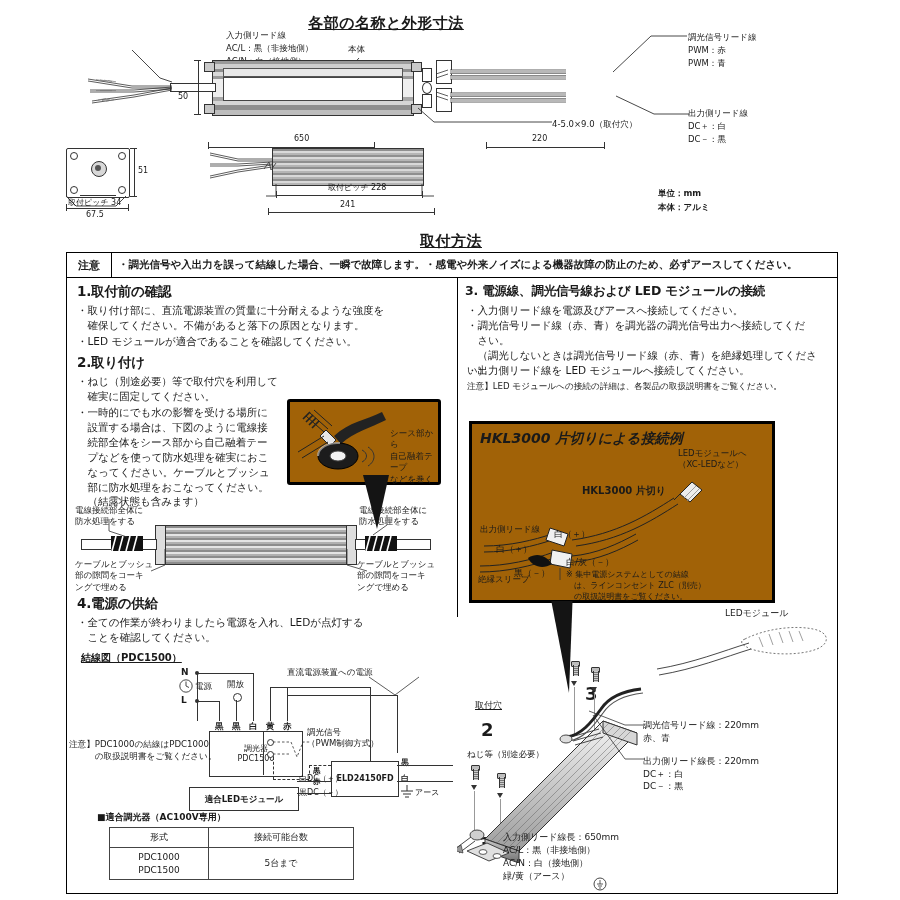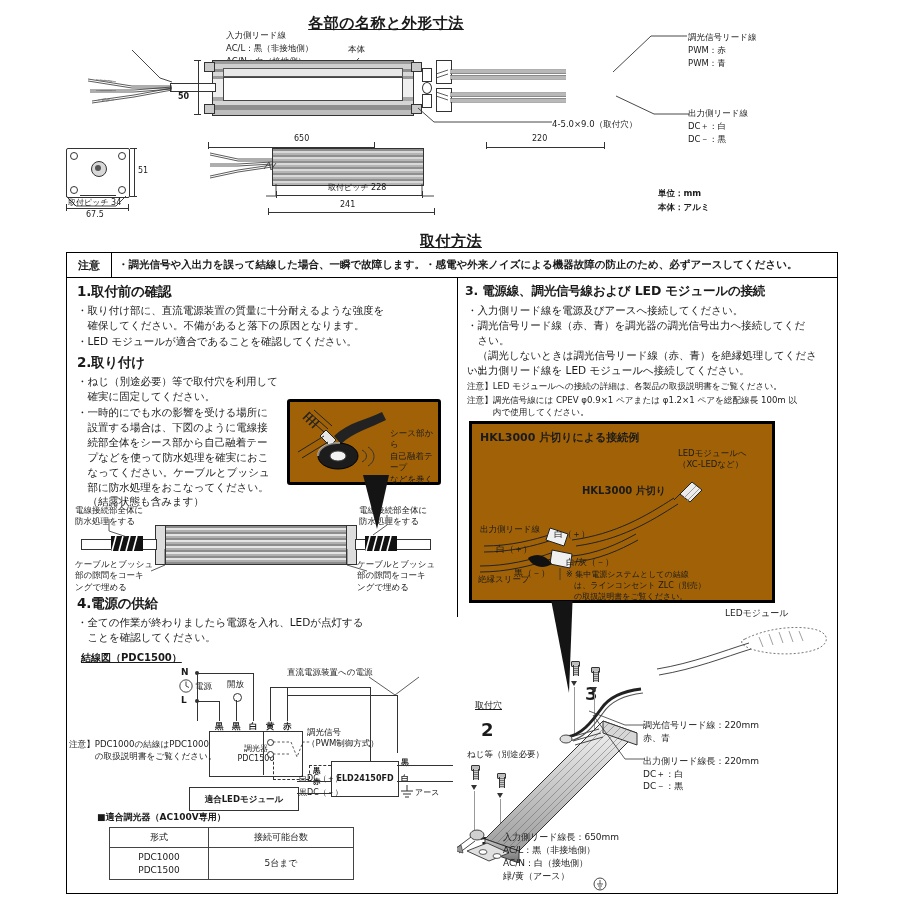--- a/index.html
+++ b/index.html
@@ -190,21 +190,21 @@
       </g>
       <rect x="20" y="33" width="116" height="3.5" fill="#b8b8b8"></rect>
       <rect x="20" y="38.5" width="116" height="3.5" fill="#b8b8b8"></rect>
     </svg>
 
     <div class="abs lbl" style="left:486px;top:111px;">4-5.0×9.0（取付穴）</div>
     <svg class="abs" style="left:346px;top:98px;" width="142" height="20">
       <path d="M6 2 L22 16 L140 16" stroke="#333" stroke-width="0.9" fill="none"></path>
     </svg>
 
-    <div class="abs dim" style="left:112px;top:84px;font-weight:bold;">50</div>
+    <div class="abs dim" style="left:112px;top:84px;">50</div>
     <div class="dimlinev" style="left:132px;top:52px;height:54px;"></div>
     <div class="tickh" style="left:128px;top:52px;"></div>
     <div class="tickh" style="left:128px;top:106px;"></div>
 
     <div class="abs dim" style="left:228px;top:126px;">650</div>
     <div class="dimline" style="left:142px;top:139px;width:166px;"></div>
     <div class="tickv" style="left:142px;top:134px;"></div>
     <div class="tickv" style="left:308px;top:134px;"></div>
 
     <div class="abs dim" style="left:466px;top:126px;">220</div>
@@ -485,26 +485,24 @@
     </tbody>
       </table>
 
     <div class="abs sec-h" style="left:398px;top:30px;font-size:12.5px;">3. 電源線、調光信号線および LED モジュールの接続</div>
     <div class="abs body-txt" style="left:400px;top:65px;width:366px;">・調光信号リード線（赤、青）を調光器の調光信号出力へ接続してくだ
 　さい。
 　（調光しないときは調光信号リード線（赤、青）を絶縁処理してください）</div>
     <div class="abs body-txt" style="left:400px;top:50px;width:366px;">・入力側リード線を電源及びアースへ接続してください。</div>
     <div class="abs body-txt" style="left:400px;top:110px;width:366px;">・出力側リード線を LED モジュールへ接続してください。</div>
     <div class="abs note" style="left:400px;top:128px;width:366px;">注意】LED モジュールへの接続の詳細は、各製品の取扱説明書をご覧ください。</div>
-    <div class="abs note" style="left:400px;top:142px;width:366px;">注意】調光信号線には CPEV φ0.9×1 ペアまたは φ1.2×1 ペアを総配線長 100m 以
-　　　内で使用してください。</div>
 
     <div class="figbox" style="left:402px;top:168px;width:300px;height:176px;">
 
-      <div class="abs" style="left:8px;top:6px;font-size:11px;font-weight:bold;">HKL3000 片切りによる接続例</div>
+      <div class="abs" style="left:8px;top:6px;font-size:14px;font-weight:bold;font-style:italic;">HKL3000 片切りによる接続例</div>
 
       <div class="abs" style="left:110px;top:60px;font-size:10px;font-weight:bold;">HKL3000 片切り</div>
 
       <div class="abs" style="left:206px;top:24px;font-size:8.5px;line-height:1.35;white-space:pre-line;">LEDモジュールへ
 （XC-LEDなど）</div>
 
       <svg class="abs" style="left:196px;top:50px;" width="40" height="30">
         <path d="M12 20 L24 8 L34 16 L22 28 Z" fill="#ececec" stroke="#222" stroke-width="1"></path>
         <path d="M16 24 L28 12 M19 27 L31 15" stroke="#888" stroke-width="0.8"></path>
         <path d="M6 26 L14 18" stroke="#222" stroke-width="1"></path>

